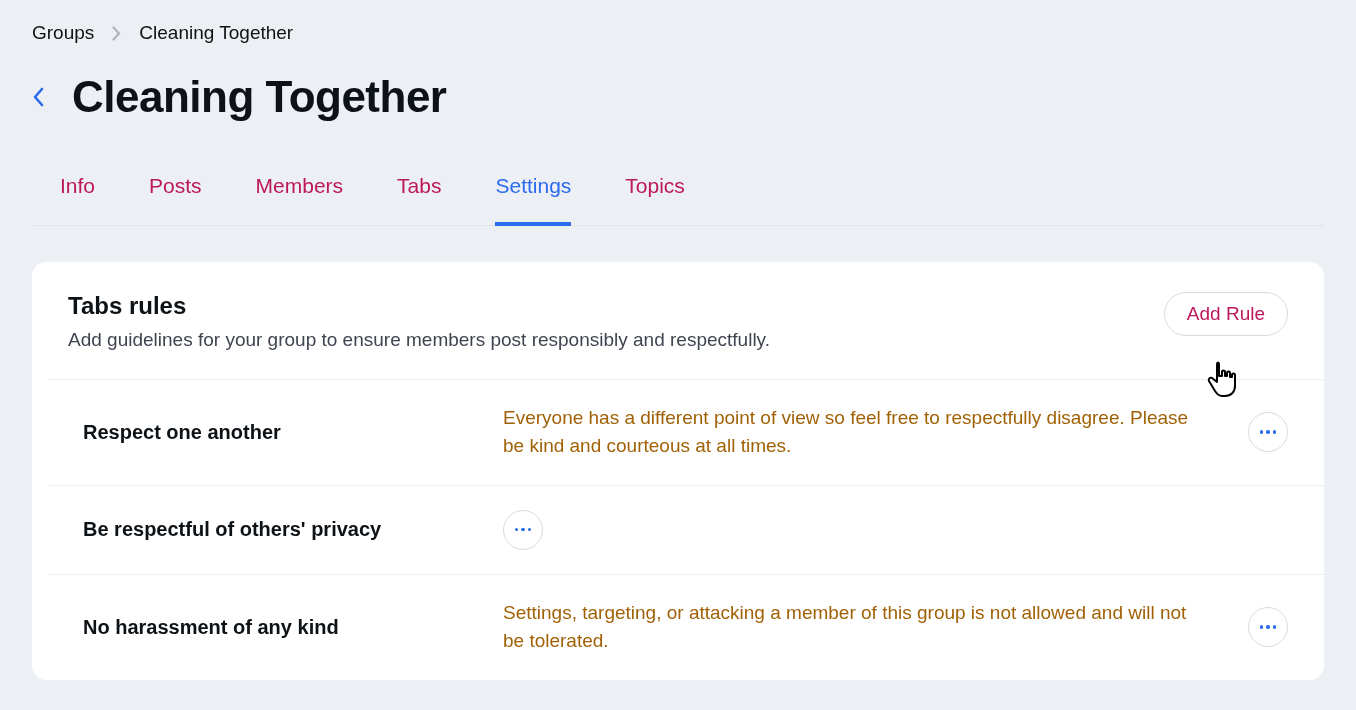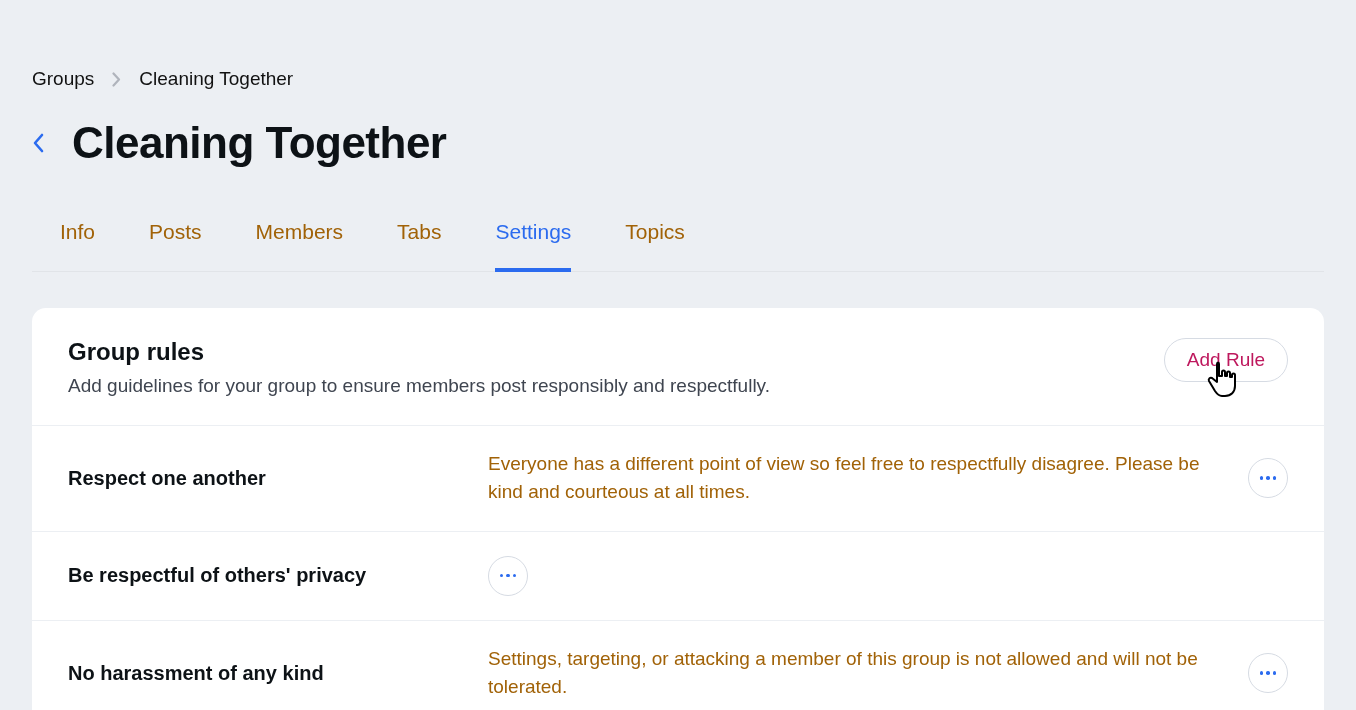--- a/index.html
+++ b/index.html
@@ -13,21 +13,20 @@
       width: 1356px;
       height: 710px;
       overflow: hidden;
     }
     .breadcrumb {
       display: flex;
       align-items: center;
       gap: 18px;
       padding: 22px 32px 10px 32px;
       font-size: 19px;
-      margin-top: 46px;
     }
     .breadcrumb-link {
       color: #111;
       cursor: pointer;
     }
     .breadcrumb-sep {
       color: #b0b4bc;
       display: flex;
       align-items: center;
     }
@@ -54,21 +53,21 @@
     }
     .tabs-wrapper {
       margin: 0 32px;
       border-bottom: 1px solid #e1e4e8;
       display: flex;
       gap: 54px;
       padding-left: 28px;
     }
     .tab {
       font-size: 21px;
-      color: #a16207;
+      color: #be185d;
       padding: 22px 0 24px 0;
       cursor: pointer;
       position: relative;
       border-bottom: 4px solid transparent;
       margin-bottom: -1px;
     }
     .tab.active {
       color: #2B6BEF;
       border-bottom-color: #2B6BEF;
     }
@@ -108,20 +107,21 @@
       border-radius: 999px;
       cursor: pointer;
       font-family: inherit;
     }
     .rule-row {
       display: flex;
       align-items: center;
       padding: 24px 36px;
       border-top: 1px solid #eceff3;
       gap: 20px;
+      margin-left: 15px;
     }
     .rule-title {
       flex: 0 0 400px;
       font-size: 20px;
       font-weight: 700;
       color: #0d1216;
     }
     .rule-desc {
       flex: 1;
       font-size: 19px;
@@ -190,21 +190,21 @@
   <div class="tab">Posts</div>
   <div class="tab">Members</div>
   <div class="tab">Tabs</div>
   <div class="tab active">Settings</div>
   <div class="tab">Topics</div>
 </div>
 
 <div class="card">
   <div class="card-header">
     <div class="card-header-left">
-      <div class="card-title">Group rules</div>
+      <div class="card-title">Tabs rules</div>
       <div class="card-subtitle">Add guidelines for your group to ensure members post responsibly and respectfully.</div>
     </div>
     <button class="add-rule-btn">Add Rule</button>
   </div>
 
   <div class="rule-row">
     <div class="rule-title">Respect one another</div>
     <div class="rule-desc">Everyone has a different point of view so feel free to respectfully disagree. Please be kind and courteous at all times.</div>
     <button class="more-btn">
       <span class="dots">

